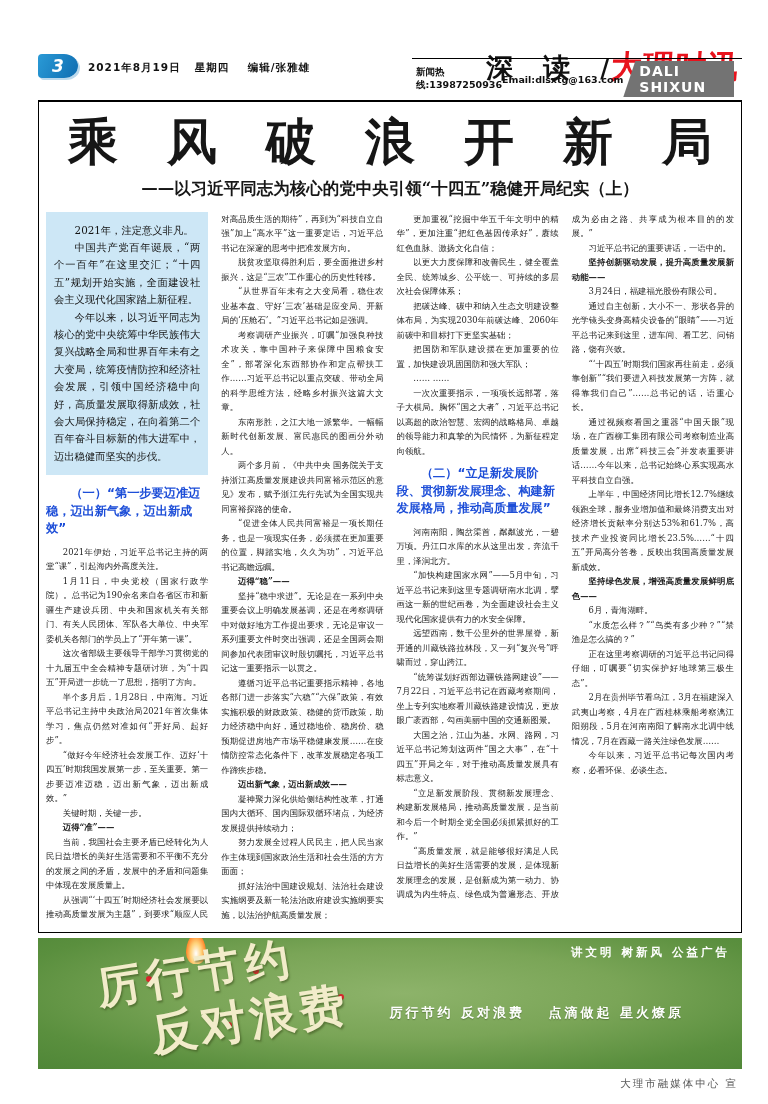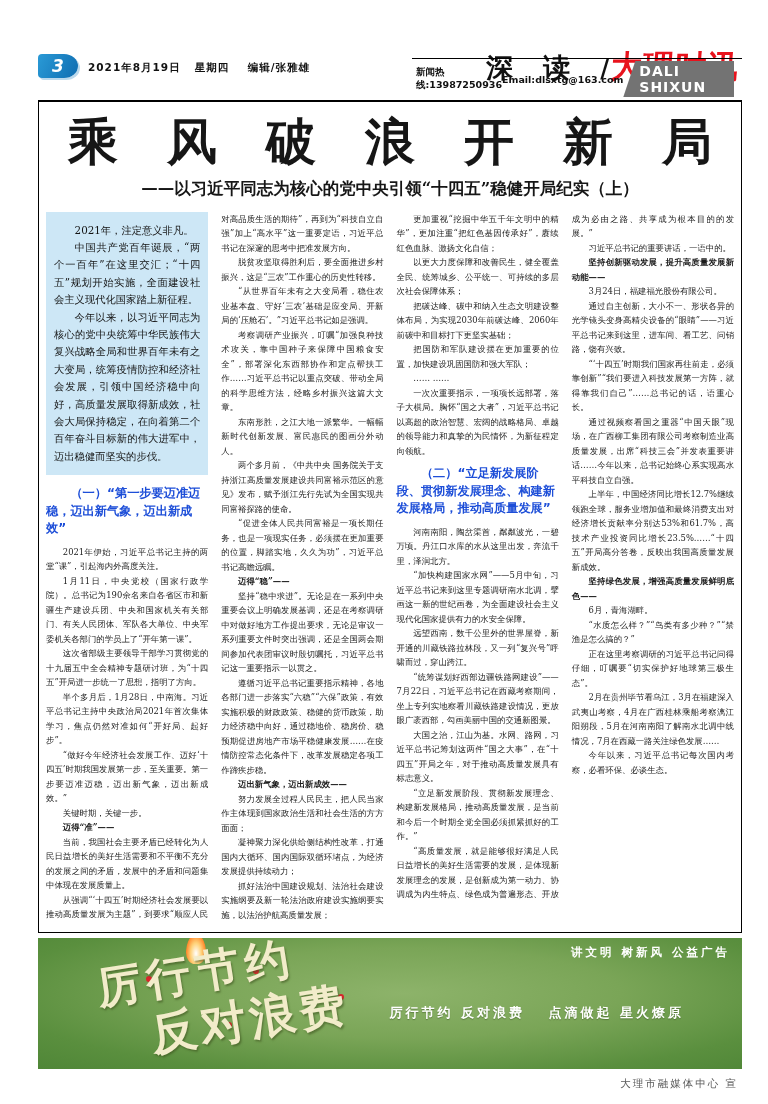--- a/index.html
+++ b/index.html
@@ -128,22 +128,22 @@
           <p>脱贫攻坚取得胜利后，要全面推进乡村振兴，这是“三农”工作重心的历史性转移。</p>
           <p>“从世界百年未有之大变局看，稳住农业基本盘、守好‘三农’基础是应变局、开新局的‘压舱石’。”习近平总书记如是强调。</p>
           <p>考察调研产业振兴，叮嘱“加强良种技术攻关，靠中国种子来保障中国粮食安全”，部署深化东西部协作和定点帮扶工作……习近平总书记以重点突破、带动全局的科学思维方法，经略乡村振兴这篇大文章。</p>
           <p>东南形胜，之江大地一派繁华。一幅幅新时代创新发展、富民惠民的图画分外动人。</p>
           <p>两个多月前，《中共中央 国务院关于支持浙江高质量发展建设共同富裕示范区的意见》发布，赋予浙江先行先试为全国实现共同富裕探路的使命。</p>
           <p>“促进全体人民共同富裕是一项长期任务，也是一项现实任务，必须摆在更加重要的位置，脚踏实地，久久为功”，习近平总书记高瞻远瞩。</p>
           <p class="dash">迈得“稳”——</p>
           <p>坚持“稳中求进”。无论是在一系列中央重要会议上明确发展基调，还是在考察调研中对做好地方工作提出要求，无论是审议一系列重要文件时突出强调，还是全国两会期间参加代表团审议时殷切嘱托，习近平总书记这一重要指示一以贯之。</p>
           <p>遵循习近平总书记重要指示精神，各地各部门进一步落实“六稳”“六保”政策，有效实施积极的财政政策、稳健的货币政策，助力经济稳中向好，通过稳地价、稳房价、稳预期促进房地产市场平稳健康发展……在疫情防控常态化条件下，改革发展稳定各项工作蹄疾步稳。</p>
           <p class="dash">迈出新气象，迈出新成效——</p>
+          <p>凝神聚力深化供给侧结构性改革，打通国内大循环、国内国际双循环堵点，为经济发展提供持续动力；</p>
           <p>努力发展全过程人民民主，把人民当家作主体现到国家政治生活和社会生活的方方面面；</p>
-          <p>凝神聚力深化供给侧结构性改革，打通国内大循环、国内国际双循环堵点，为经济发展提供持续动力；</p>
           <p>抓好法治中国建设规划、法治社会建设实施纲要及新一轮法治政府建设实施纲要实施，以法治护航高质量发展；</p>
           <p>更加重视“挖掘中华五千年文明中的精华”，更加注重“把红色基因传承好”，赓续红色血脉、激扬文化自信；</p>
           <p>以更大力度保障和改善民生，健全覆盖全民、统筹城乡、公平统一、可持续的多层次社会保障体系；</p>
           <p>把碳达峰、碳中和纳入生态文明建设整体布局，为实现2030年前碳达峰、2060年前碳中和目标打下更坚实基础；</p>
           <p>把国防和军队建设摆在更加重要的位置，加快建设巩固国防和强大军队；</p>
           <p>…… ……</p>
           <p>一次次重要指示，一项项长远部署，落子大棋局。胸怀“国之大者”，习近平总书记以高超的政治智慧、宏阔的战略格局、卓越的领导能力和真挚的为民情怀，为新征程定向领航。</p>
         </div>
 
       <p class="sec-h">（二）“立足新发展阶段、贯彻新发展理念、构建新发展格局，推动高质量发展”</p>

